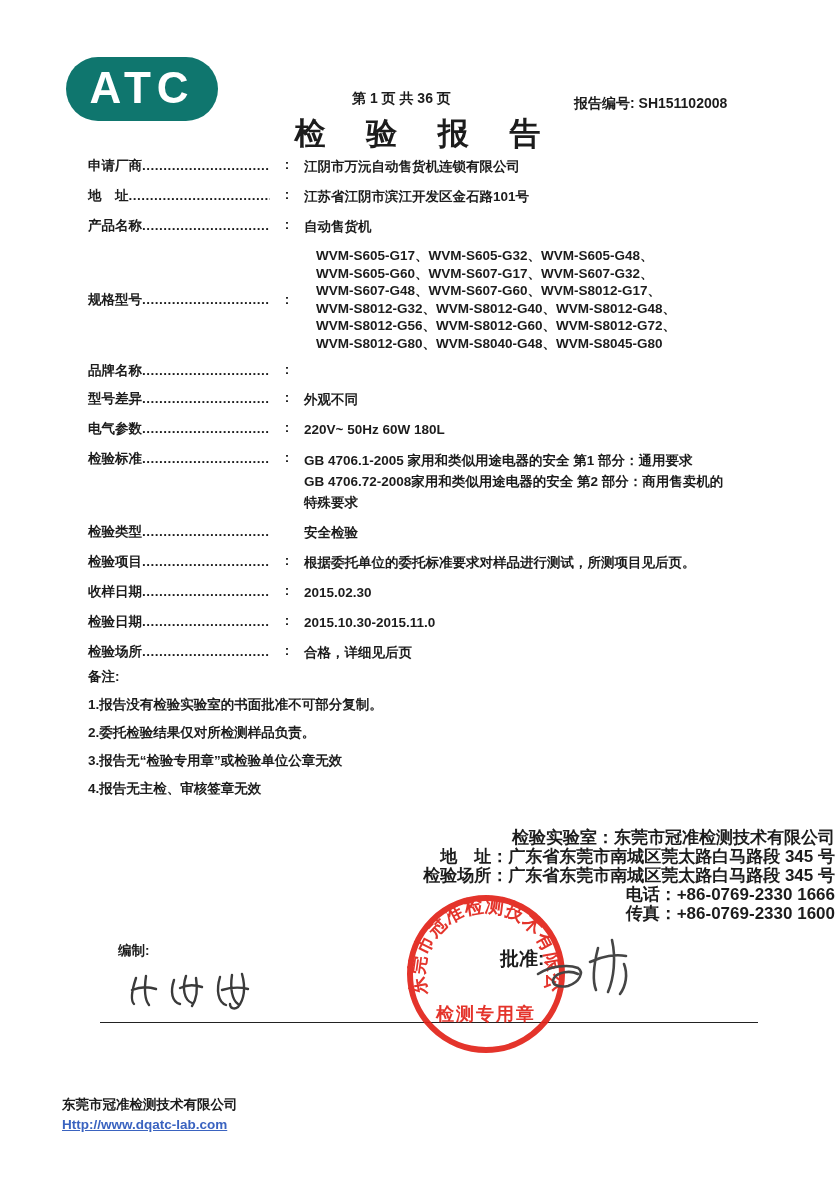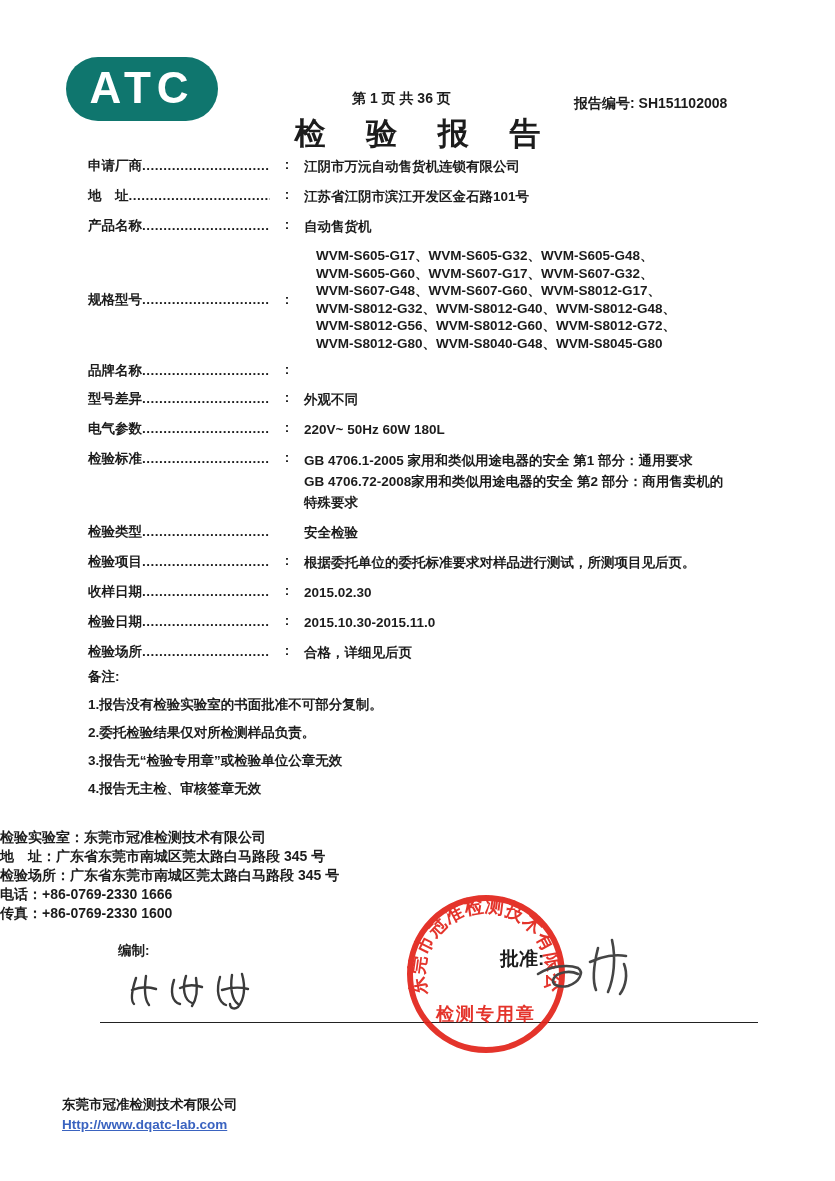--- a/index.html
+++ b/index.html
@@ -28,22 +28,22 @@
   .fvalue { flex:1; line-height:20px; }
   .multiline { white-space:pre-line; }
   .row-model .fvalue { line-height:17.5px;margin-left:12px; }
   .row-standard .fvalue { line-height:21px; }
 
   
   .notes { position:absolute; left:88px; top:668px; font-size:13.5px; font-weight:bold; }
   .notes .note-item { margin-top:9px; line-height:19px; }
 
   
-  .lab { position:absolute; left:0; right:0; top:828px; text-align:left;
-         font-size:14px; font-weight:bold; }
+  .lab { position:absolute; left:0; right:0; top:828px; text-align:right;
+         font-size:17px; font-weight:bold; }
   .lab div { line-height:19px; }
 
   
   .prepared-label { position:absolute; left:118px; top:942px; font-size:13.5px; font-weight:bold; }
   .approved-label { position:absolute; left:500px; top:946px; font-size:19px; font-weight:bold; z-index:4; }
   .sig-svg { position:absolute; z-index:3; }
   .sig-line { position:absolute; left:100px; top:1022px; width:658px; border-top:1.5px solid #222; z-index:1; }
 
   
   .stamp { position:absolute; left:402px; top:890px; width:168px; height:168px; z-index:2; opacity:0.92; }

